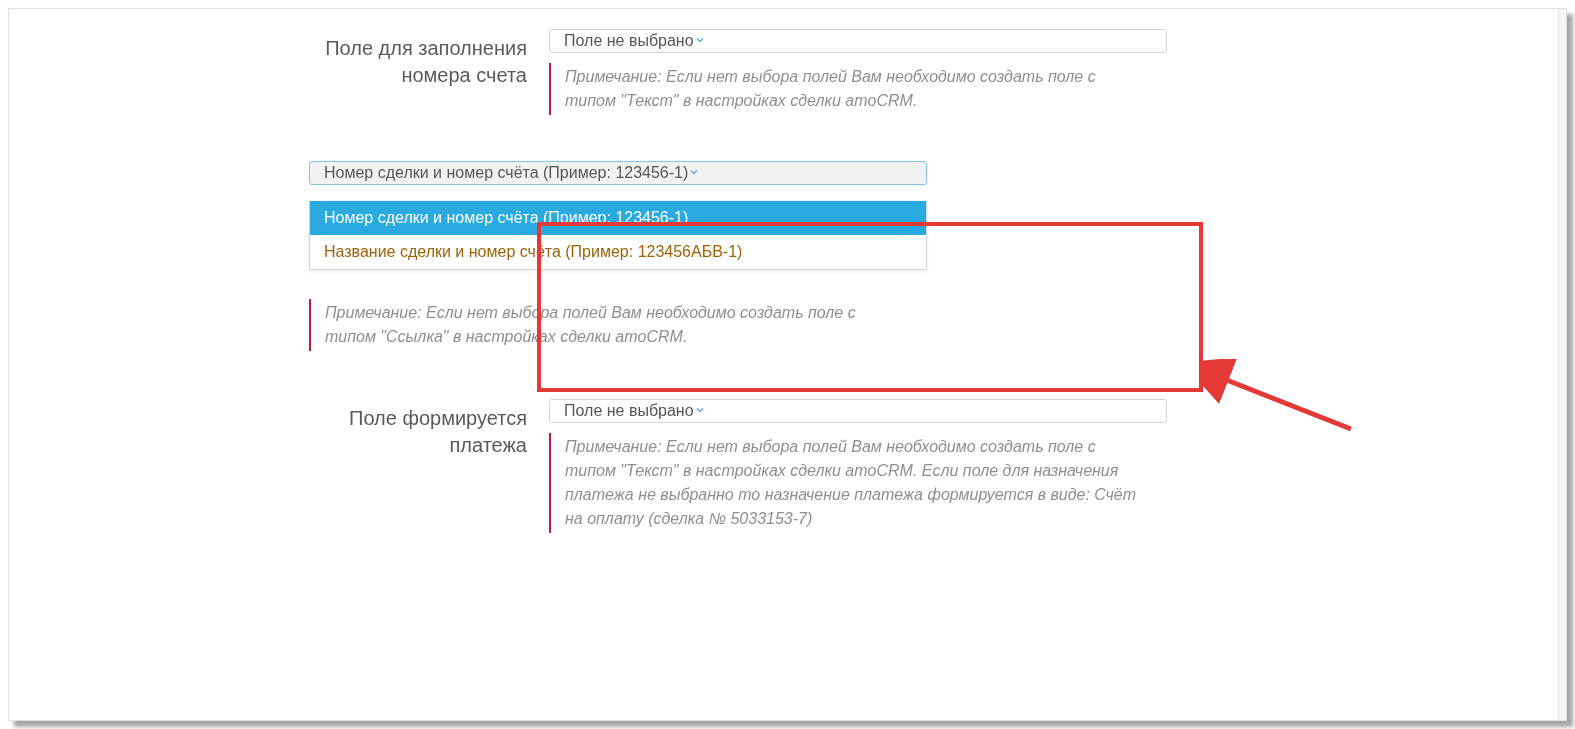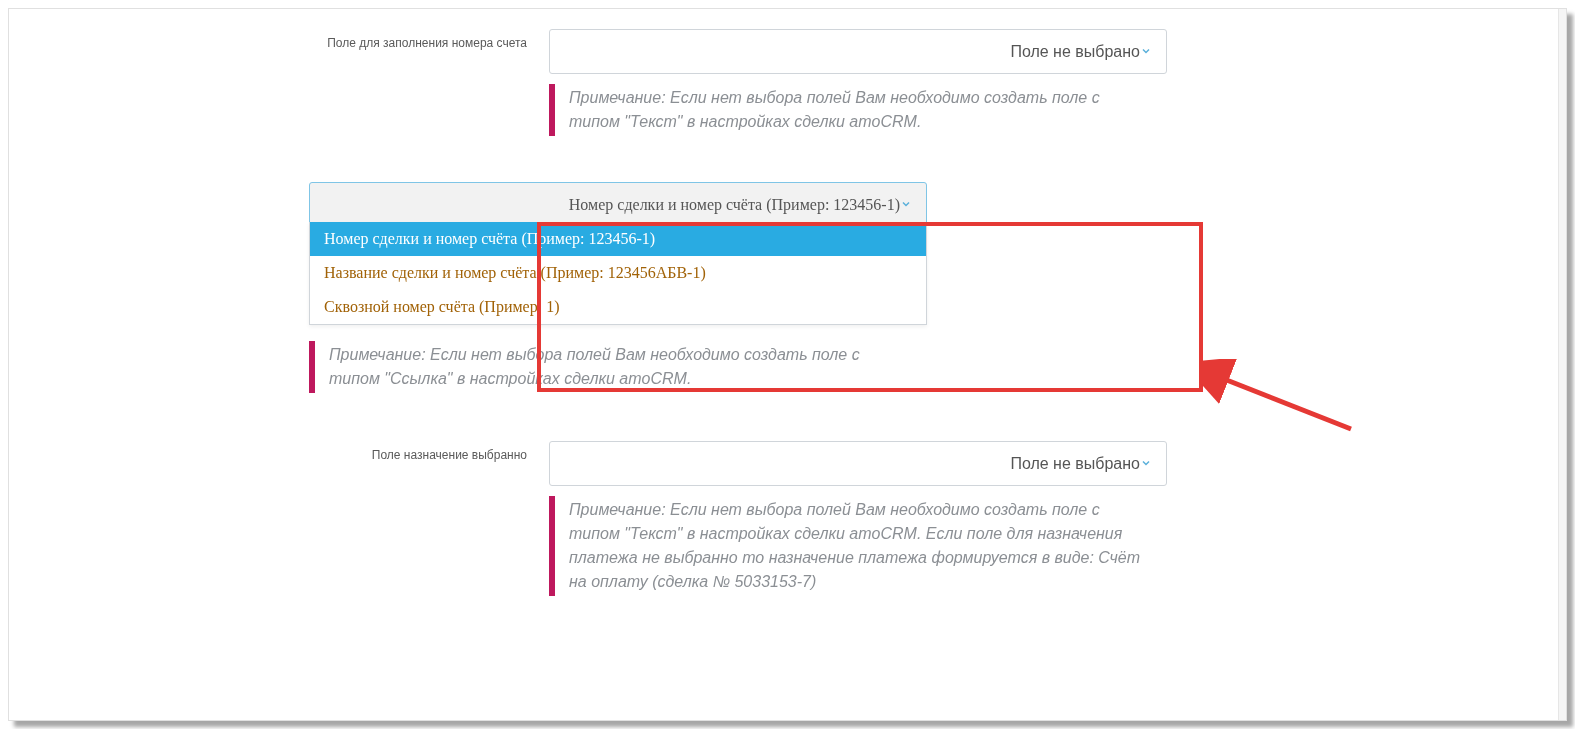--- a/index.html
+++ b/index.html
@@ -34,52 +34,52 @@
   .row {
     display: flex;
     align-items: flex-start;
     margin-bottom: 8px;
   }
   .label-col {
     width: 240px;
     text-align: right;
     padding-right: 22px;
     color: #5a5a5a;
-    font-size: 12px;
+    font-size: 20px;
     line-height: 1.35;
     padding-top: 6px;
   }
   .input-col {
     width: 618px;
     position: relative;
   }
   .select-box {
     border: 1px solid #d0d5da;
     border-radius: 3px;
-    height: 45px;
+    height: 24px;
     display: flex;
     align-items: center;
-    justify-content: flex-end;
+    justify-content: flex-start;
     padding: 0 14px;
     color: #555;
     font-size: 16px;
     background: #fff;
     cursor: pointer;
   }
   .select-box.open {
     border: 1px solid #7fc5e6;
     background: #f2f2f2;
   }
   .chev {
     width: 12px;
     height: 12px;
     color: #5ab0da;
   }
   .note-block {
-    border-left: 6px solid #be185d;
+    border-left: 2px solid #be185d;
     padding: 2px 14px;
     margin-top: 10px;
     margin-bottom: 26px;
     color: #8b8f94;
     font-style: italic;
     font-size: 16px;
     line-height: 1.5;
     max-width: 610px;
   }
   .dropdown-panel {
@@ -134,46 +134,45 @@
             <svg class="chev" viewBox="0 0 24 24" fill="none" stroke="currentColor" stroke-width="3">
                 <polyline points="6 9 12 15 18 9"></polyline>
               </svg>
           </span>
         </div>
         <div class="note-block">Примечание: Если нет выбора полей Вам необходимо создать поле с типом "Текст" в настройках сделки amoCRM.</div>
       </div>
     </div>
 
     <div class="row" style="margin-top:20px;">
-      <div class="input-col" style="position:relative;font-family:Liberation Serif, serif;">
+      <div class="input-col" style="position:relative;">
         <div class="select-box open">
           <span>Номер сделки и номер счёта (Пример: 123456-1)</span>
           <span>
             <svg class="chev" viewBox="0 0 24 24" fill="none" stroke="currentColor" stroke-width="3">
                 <polyline points="6 9 12 15 18 9"></polyline>
               </svg>
           </span>
         </div>
         <div class="dropdown-panel">
           <div class="dropdown-item selected">Номер сделки и номер счёта (Пример: 123456-1)</div>
           <div class="dropdown-item">Название сделки и номер счёта (Пример: 123456АБВ-1)</div>
-          <div class="dropdown-item">Сквозной номер счёта (Пример: 1)</div>
         </div>
       </div>
     </div>
 
     <div class="row" style="margin-top:30px;">
       <div class="input-col">
         <div class="spacer-after-dropdown"></div>
         <div class="note-block" style="margin-top:-26px;">Примечание: Если нет выбора полей Вам необходимо создать поле с типом "Ссылка" в настройках сделки amoCRM.</div>
       </div>
     </div>
 
     <div class="row" style="margin-top:22px;">
-      <div class="label-col">Поле назначение выбранно</div>
+      <div class="label-col">Поле формируется платежа</div>
       <div class="input-col">
         <div class="select-box">
           <span>Поле не выбрано</span>
           <span>
             <svg class="chev" viewBox="0 0 24 24" fill="none" stroke="currentColor" stroke-width="3">
                 <polyline points="6 9 12 15 18 9"></polyline>
               </svg>
           </span>
         </div>
         <div class="note-block">Примечание: Если нет выбора полей Вам необходимо создать поле с типом "Текст" в настройках сделки amoCRM. Если поле для назначения платежа не выбранно то назначение платежа формируется в виде: Счёт на оплату (сделка № 5033153-7)</div>

